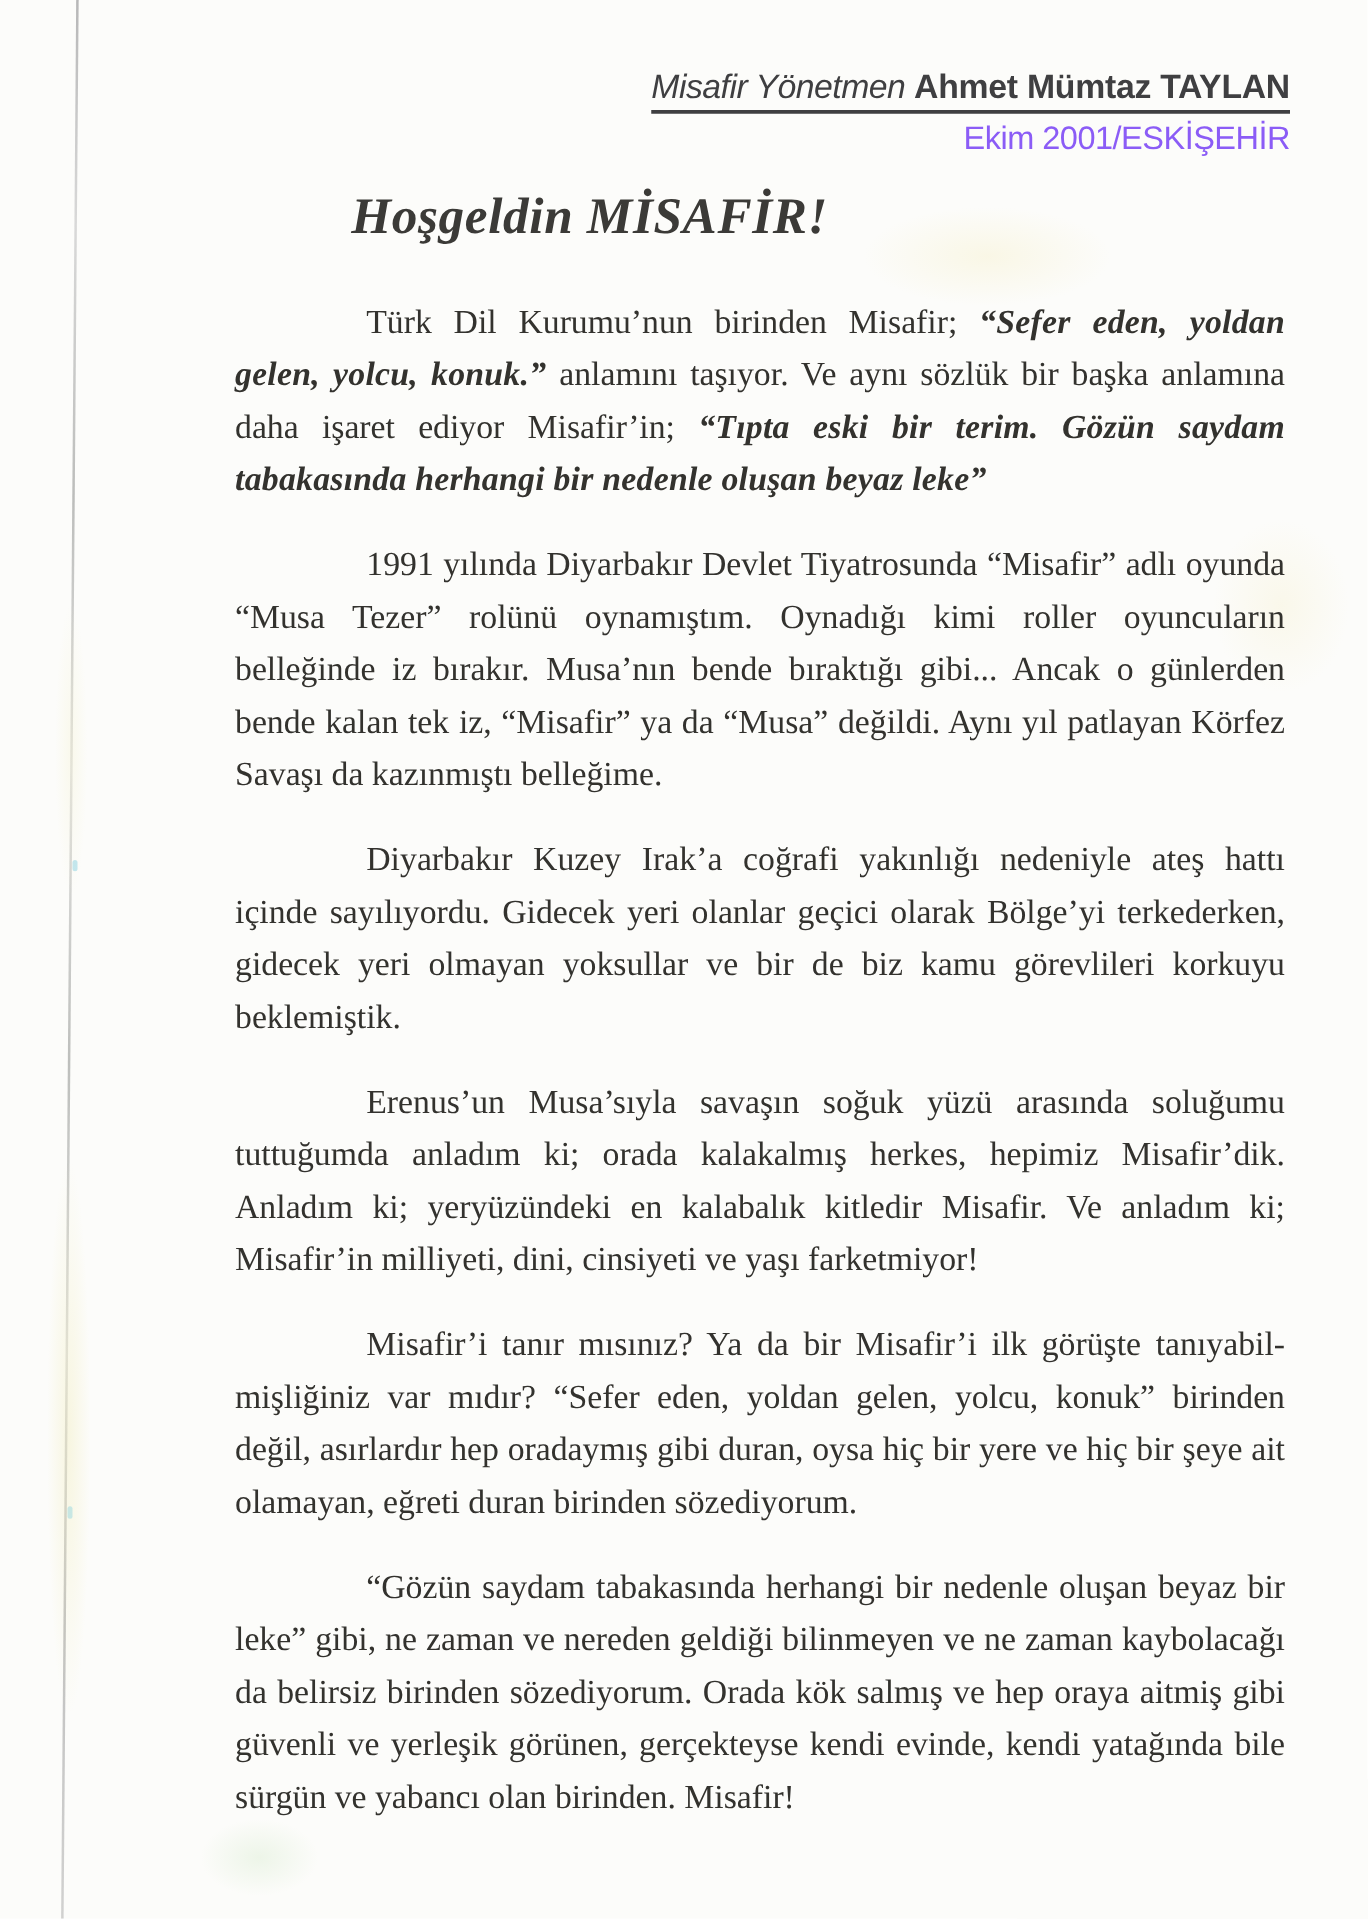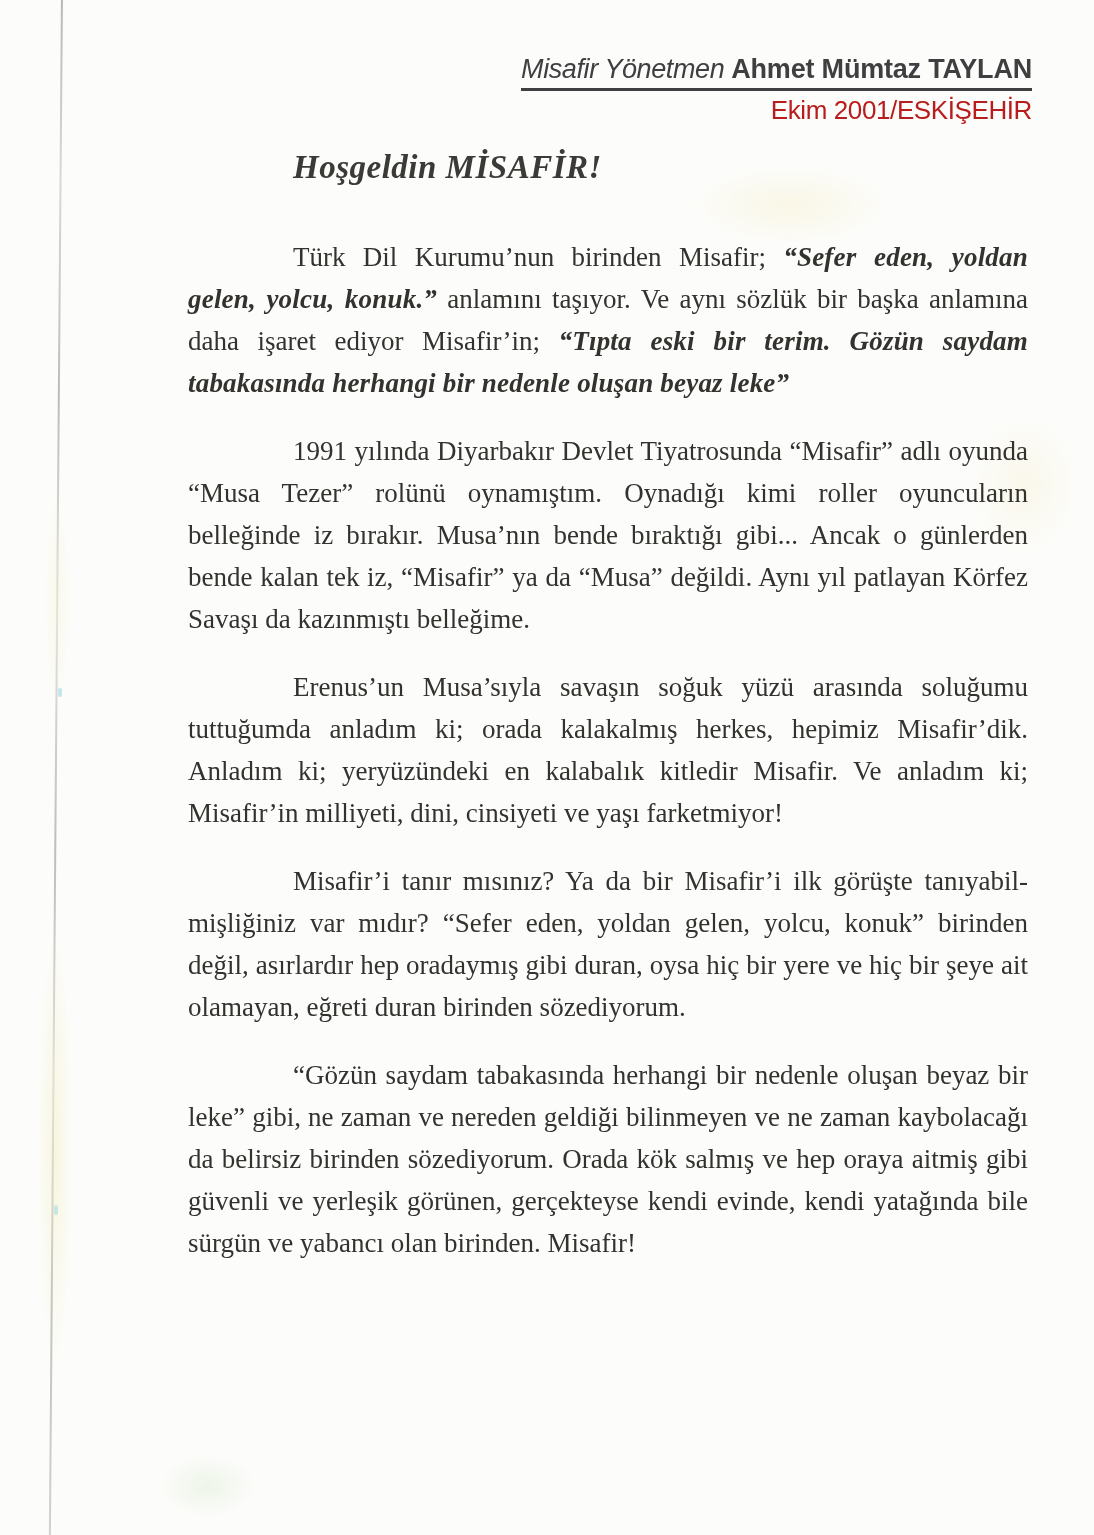--- a/index.html
+++ b/index.html
@@ -87,31 +87,31 @@
     padding-right: 7px;
   }
   .credit-name {
     font-weight: 700;
     letter-spacing: -0.2px;
   }
   .dateline {
     margin-top: 4px;
     font-size: 26px;
     letter-spacing: -0.4px;
-    color: #b91c1c;
+    color: #8b5cf6;
   }
 
   
   .doc-title {
     position: absolute;
     top: 148px;
-    left: 293px;
+    left: 281px;
     margin: 0;
     font-family: "Liberation Serif", serif;
-    font-size: 33px;
+    font-size: 41px;
     line-height: 1.2;
     font-weight: 700;
     font-style: italic;
     letter-spacing: 0.5px;
     color: #3b3a37;
     white-space: nowrap;
   }
 
   
   .doc-body {
@@ -154,18 +154,19 @@
       <span class="credit-role">Misafir Yönetmen</span><span class="credit-name">Ahmet Mümtaz TAYLAN</span>
     </div>
     <div class="dateline">Ekim 2001/ESKİŞEHİR</div>
   </header>
 
   <h1 class="doc-title">Hoşgeldin MİSAFİR!</h1>
 
   <main class="doc-body" id="doc-body">
       <p class="para"><span class="seg-normal">Türk Dil Kurumu’nun birinden Misafir; </span><span class="seg-em">“Sefer eden, yoldan gelen, yolcu, konuk.”</span><span class="seg-normal"> anlamını taşıyor. Ve aynı sözlük bir başka anlamına daha işaret ediyor Misafir’in; </span><span class="seg-em">“Tıpta eski bir terim. Gözün saydam tabakasında herhangi bir nedenle oluşan beyaz leke”</span></p>
       <p class="para"><span class="seg-normal">1991 yılında Diyarbakır Devlet Tiyatrosunda “Misafir” adlı oyunda “Musa Tezer” rolünü oynamıştım. Oynadığı kimi roller oyuncuların belleğinde iz bırakır. Musa’nın bende bıraktığı gibi... Ancak o günlerden bende kalan tek iz, “Misafir” ya da “Musa” değildi. Aynı yıl patlayan Körfez Savaşı da kazınmıştı belleğime.</span></p>
+      <p class="para"><span class="seg-normal">Diyarbakır Kuzey Irak’a coğrafi yakınlığı nedeniyle ateş hattı içinde sayılıyordu. Gidecek yeri olanlar geçici olarak Bölge’yi terkederken, gidecek yeri olmayan yoksullar ve bir de biz kamu görevlileri korkuyu beklemiştik.</span></p>
       <p class="para"><span class="seg-normal">Erenus’un Musa’sıyla savaşın soğuk yüzü arasında soluğumu tuttuğumda anladım ki; orada kalakalmış herkes, hepimiz Misafir’dik. Anladım ki; yeryüzündeki en kalabalık kitledir Misafir. Ve anladım ki; Misafir’in milliyeti, dini, cinsiyeti ve yaşı farketmiyor!</span></p>
       <p class="para"><span class="seg-normal">Misafir’i tanır mısınız? Ya da bir Misafir’i ilk görüşte tanıyabil-mişliğiniz var mıdır? “Sefer eden, yoldan gelen, yolcu, konuk” birinden değil, asırlardır hep oradaymış gibi duran, oysa hiç bir yere ve hiç bir şeye ait olamayan, eğreti duran birinden sözediyorum.</span></p>
       <p class="para"><span class="seg-normal">“Gözün saydam tabakasında herhangi bir nedenle oluşan beyaz bir leke” gibi, ne zaman ve nereden geldiği bilinmeyen ve ne zaman kaybolacağı da belirsiz birinden sözediyorum. Orada kök salmış ve hep oraya aitmiş gibi güvenli ve yerleşik görünen, gerçekteyse kendi evinde, kendi yatağında bile sürgün ve yabancı olan birinden. Misafir!</span></p>
     </main>
 
 </div>
 
 </body></html>

